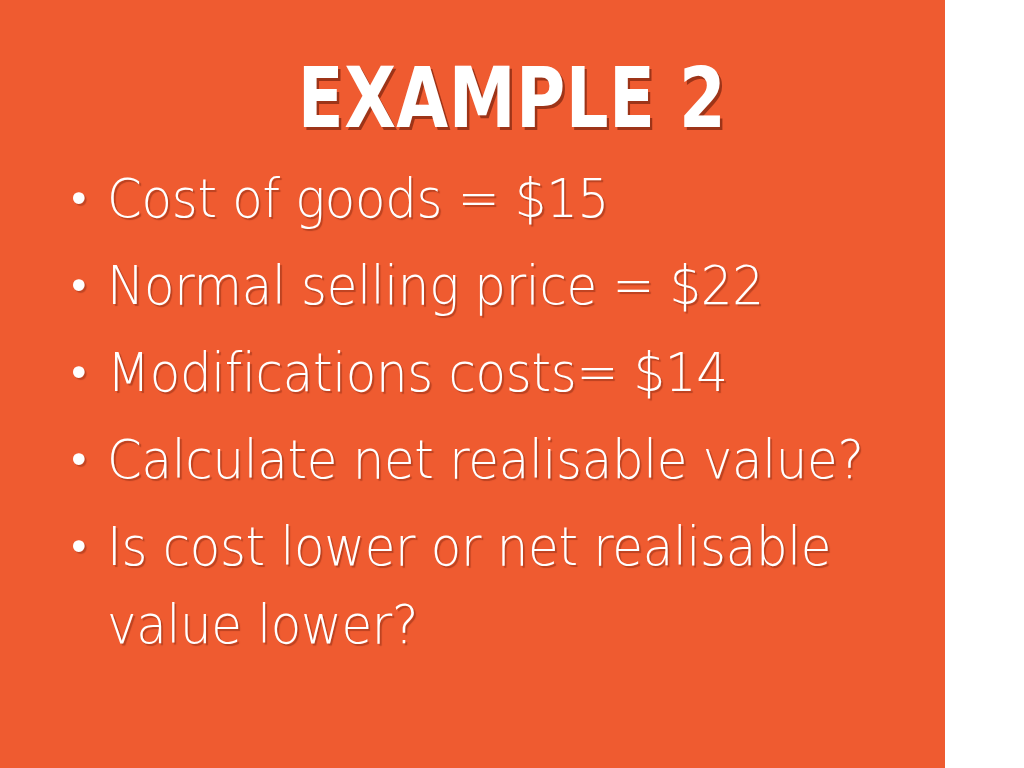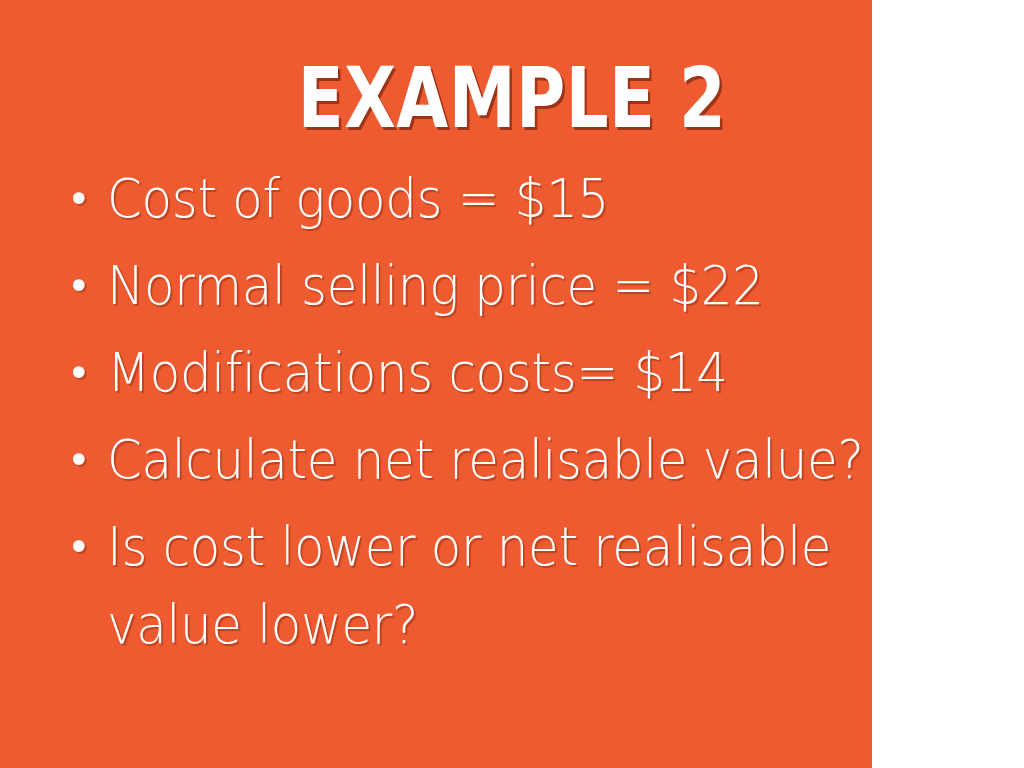--- a/index.html
+++ b/index.html
@@ -10,21 +10,21 @@
 
   body {
     width: 1024px;
     height: 768px;
     overflow: hidden;
     font-family: "DejaVu Sans", sans-serif;
   }
 
   #slide {
     position: relative;
-    width: 872px;
+    width: 945px;
     height: 768px;
     box-sizing: border-box;
     background: #EF5B30;
     overflow: hidden;
   }
 
   
   #slide-title {
     position: absolute;
     top: 56px;

